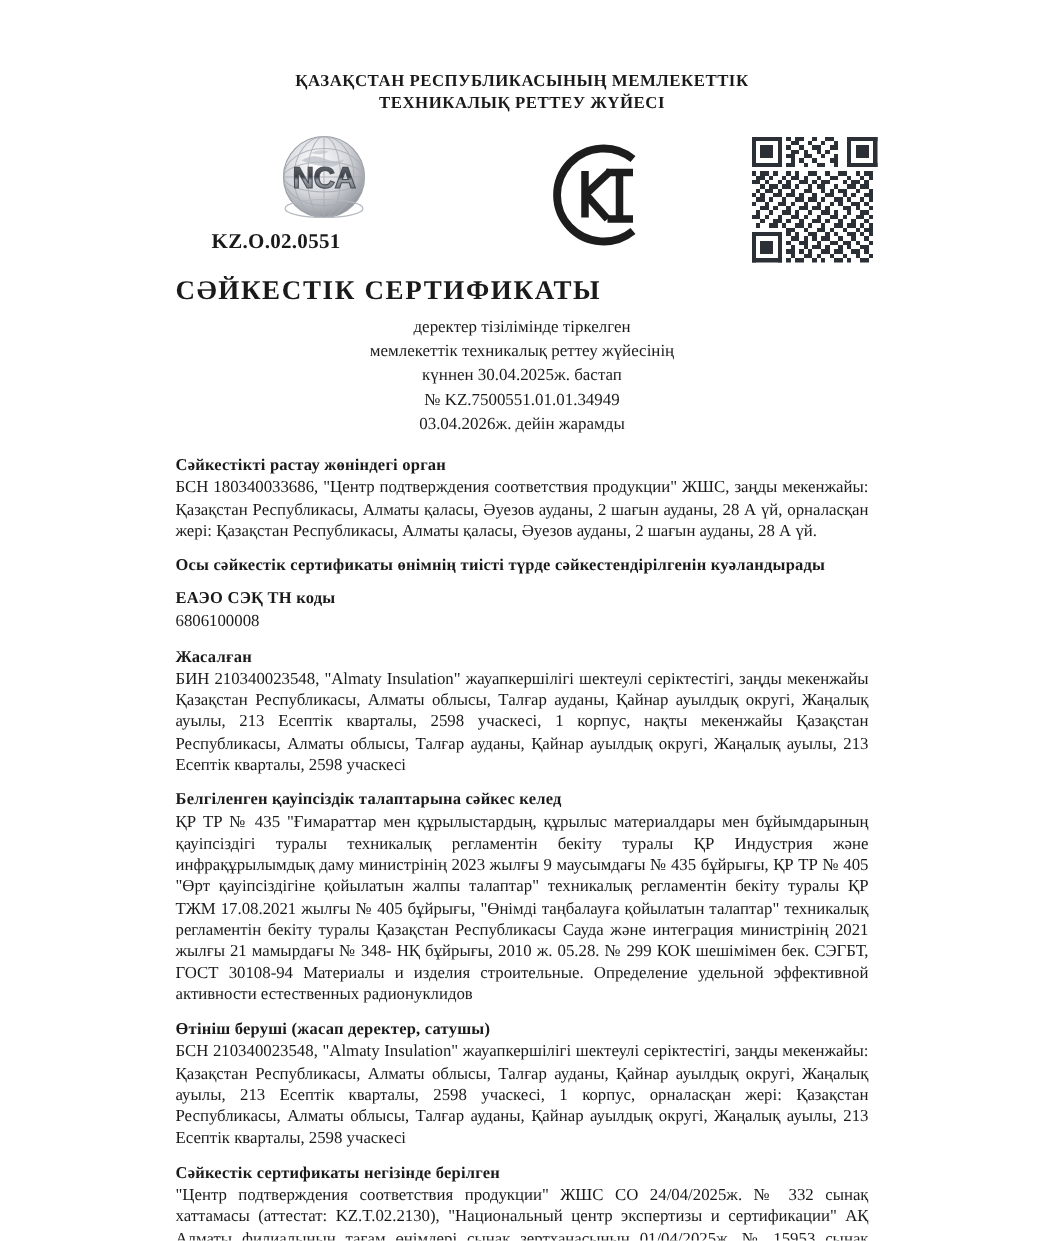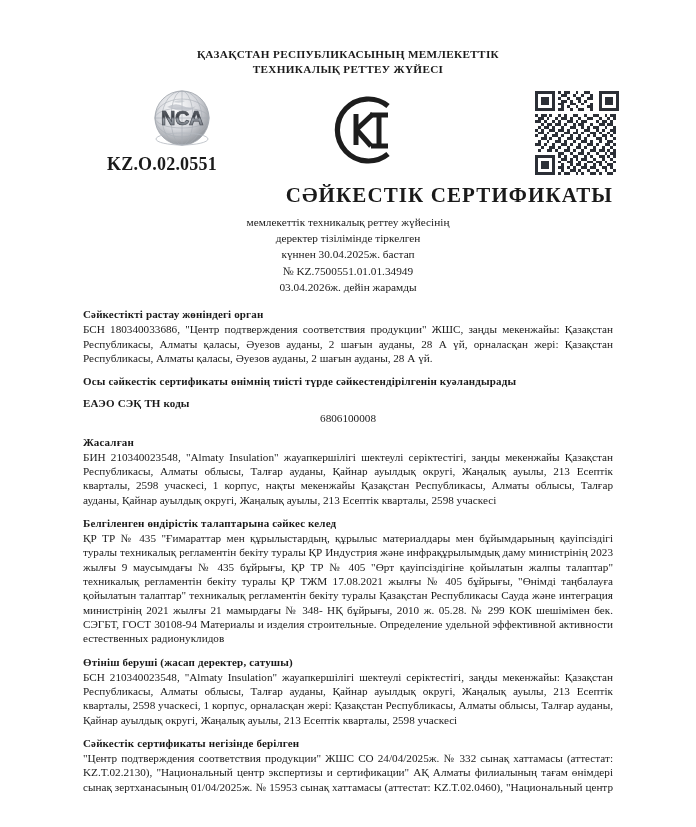--- a/index.html
+++ b/index.html
@@ -14,21 +14,21 @@
     overflow: hidden;
     font-family: "Liberation Serif", "DejaVu Serif", serif;
     color: #1a1a1a;
     position: relative;
   }
   .page {
     width: 696px;
     height: 827px;
     position: relative;
     box-sizing: border-box;
-    padding: 0 83px;
+    padding: 0 117px;
   }
 
   
   .doc-header {
     text-align: center;
     padding-top: 47px;
     font-weight: bold;
     font-size: 11.2px;
     letter-spacing: 0.35px;
     line-height: 1.32;
@@ -50,21 +50,21 @@
   }
   .globe {
     width: 66px;
     height: 66px;
     margin: 0 auto;
     position: relative;
   }
   .globe svg { display: block; }
   .nca-code {
     font-weight: bold;
-    font-size: 18px;
+    font-size: 14px;
     letter-spacing: 0.2px;
     margin-top: 1px;
   }
   .kz-mark {
     position: absolute;
     left: 243px;
     top: 6px;
     width: 80px;
     height: 74px;
   }
@@ -73,23 +73,23 @@
     position: absolute;
     right: -6px;
     top: 4px;
     width: 84px;
     height: 84px;
   }
   .qr-block svg { display: block; }
 
   
   .cert-title {
-    text-align: right;
+    text-align: left;
     font-weight: bold;
-    font-size: 21px;
+    font-size: 18px;
     letter-spacing: 1.1px;
     margin-top: 4px;
   }
   .cert-sub {
     text-align: center;
     font-size: 11.3px;
     line-height: 1.45;
     margin-top: 6px;
   }
   .cert-sub .l { display: block; }
@@ -103,21 +103,21 @@
     letter-spacing: 0.15px;
     margin-bottom: 2px;
   }
   .sec-body {
     font-size: 11.2px;
     line-height: 1.28;
     text-align: justify;
     text-justify: inter-word;
     hyphens: none;
   }
-  .sec-body.plain { text-align: center; }
+  .sec-body.plain { text-align: left; }
   .sec-plain-gap { }
   .sec-tight { margin-bottom: 9px; }
   .clip-bottom {
     max-height: 46px;
     overflow: hidden;
   }
 </style>
 </head>
 <body>
 
@@ -408,22 +408,22 @@
           <rect x="19" y="28" width="2" height="1"></rect>
             <rect x="22" y="28" width="1" height="1"></rect>
           <rect x="25" y="28" width="2" height="1"></rect>
         </g>
       </svg>
     </div>
   </div>
 
   <div class="cert-title">СӘЙКЕСТІК СЕРТИФИКАТЫ</div>
   <div class="cert-sub">
+    <span class="l">деректер тізілімінде тіркелген</span>
     <span class="l">мемлекеттік техникалық реттеу жүйесінің</span>
-    <span class="l">деректер тізілімінде тіркелген</span>
     <span class="l">күннен 30.04.2025ж.  бастап</span>
     <span class="l">№ KZ.7500551.01.01.34949</span>
     <span class="l">03.04.2026ж.  дейін жарамды</span>
   </div>
 
   <div class="sections">
 
     <div class="sec">
       <div class="sec-title">Сәйкестікті растау жөніндегі орган</div>
       <div class="sec-body">БСН 180340033686, "Центр подтверждения соответствия продукции" ЖШС, заңды мекенжайы: Қазақстан Республикасы, Алматы қаласы, Әуезов ауданы, 2 шағын ауданы, 28 А үй, орналасқан жері: Қазақстан Республикасы, Алматы қаласы, Әуезов ауданы, 2 шағын ауданы, 28 А үй.</div>
@@ -437,21 +437,21 @@
       <div class="sec-title">ЕАЭО СЭҚ ТН коды</div>
       <div class="sec-body plain">6806100008</div>
     </div>
 
     <div class="sec">
       <div class="sec-title">Жасалған</div>
       <div class="sec-body">БИН 210340023548, "Almaty Insulation" жауапкершілігі шектеулі серіктестігі, заңды мекенжайы Қазақстан Республикасы, Алматы облысы, Талғар ауданы, Қайнар ауылдық округі, Жаңалық ауылы, 213 Есептік кварталы, 2598 учаскесі, 1 корпус, нақты мекенжайы Қазақстан Республикасы, Алматы облысы, Талғар ауданы, Қайнар ауылдық округі, Жаңалық ауылы, 213 Есептік кварталы, 2598 учаскесі</div>
     </div>
 
     <div class="sec">
-      <div class="sec-title">Белгіленген өндірістік талаптарына сәйкес келед</div>
+      <div class="sec-title">Белгіленген қауіпсіздік талаптарына сәйкес келед</div>
       <div class="sec-body">ҚР ТР № 435 "Ғимараттар мен құрылыстардың, құрылыс материалдары мен бұйымдарының қауіпсіздігі туралы техникалық регламентін бекіту туралы ҚР Индустрия және инфрақұрылымдық даму министрінің 2023 жылғы 9 маусымдағы № 435 бұйрығы, ҚР ТР № 405 "Өрт қауіпсіздігіне қойылатын жалпы талаптар" техникалық регламентін бекіту туралы ҚР ТЖМ 17.08.2021 жылғы № 405 бұйрығы, "Өнімді таңбалауға қойылатын талаптар" техникалық регламентін бекіту туралы Қазақстан Республикасы Сауда және интеграция министрінің 2021 жылғы 21 мамырдағы № 348- НҚ бұйрығы, 2010 ж. 05.28. № 299 КОК шешімімен бек. СЭГБТ, ГОСТ 30108-94 Материалы и изделия строительные. Определение удельной эффективной активности естественных радионуклидов</div>
     </div>
 
     <div class="sec">
       <div class="sec-title">Өтініш беруші (жасап деректер, сатушы)</div>
       <div class="sec-body">БСН 210340023548, "Almaty Insulation" жауапкершілігі шектеулі серіктестігі, заңды мекенжайы: Қазақстан Республикасы, Алматы облысы, Талғар ауданы, Қайнар ауылдық округі, Жаңалық ауылы, 213 Есептік кварталы, 2598 учаскесі, 1 корпус, орналасқан жері: Қазақстан Республикасы, Алматы облысы, Талғар ауданы, Қайнар ауылдық округі, Жаңалық ауылы, 213 Есептік кварталы, 2598 учаскесі</div>
     </div>
 
     <div class="sec sec-tight">
       <div class="sec-title">Сәйкестік сертификаты негізінде берілген</div>

